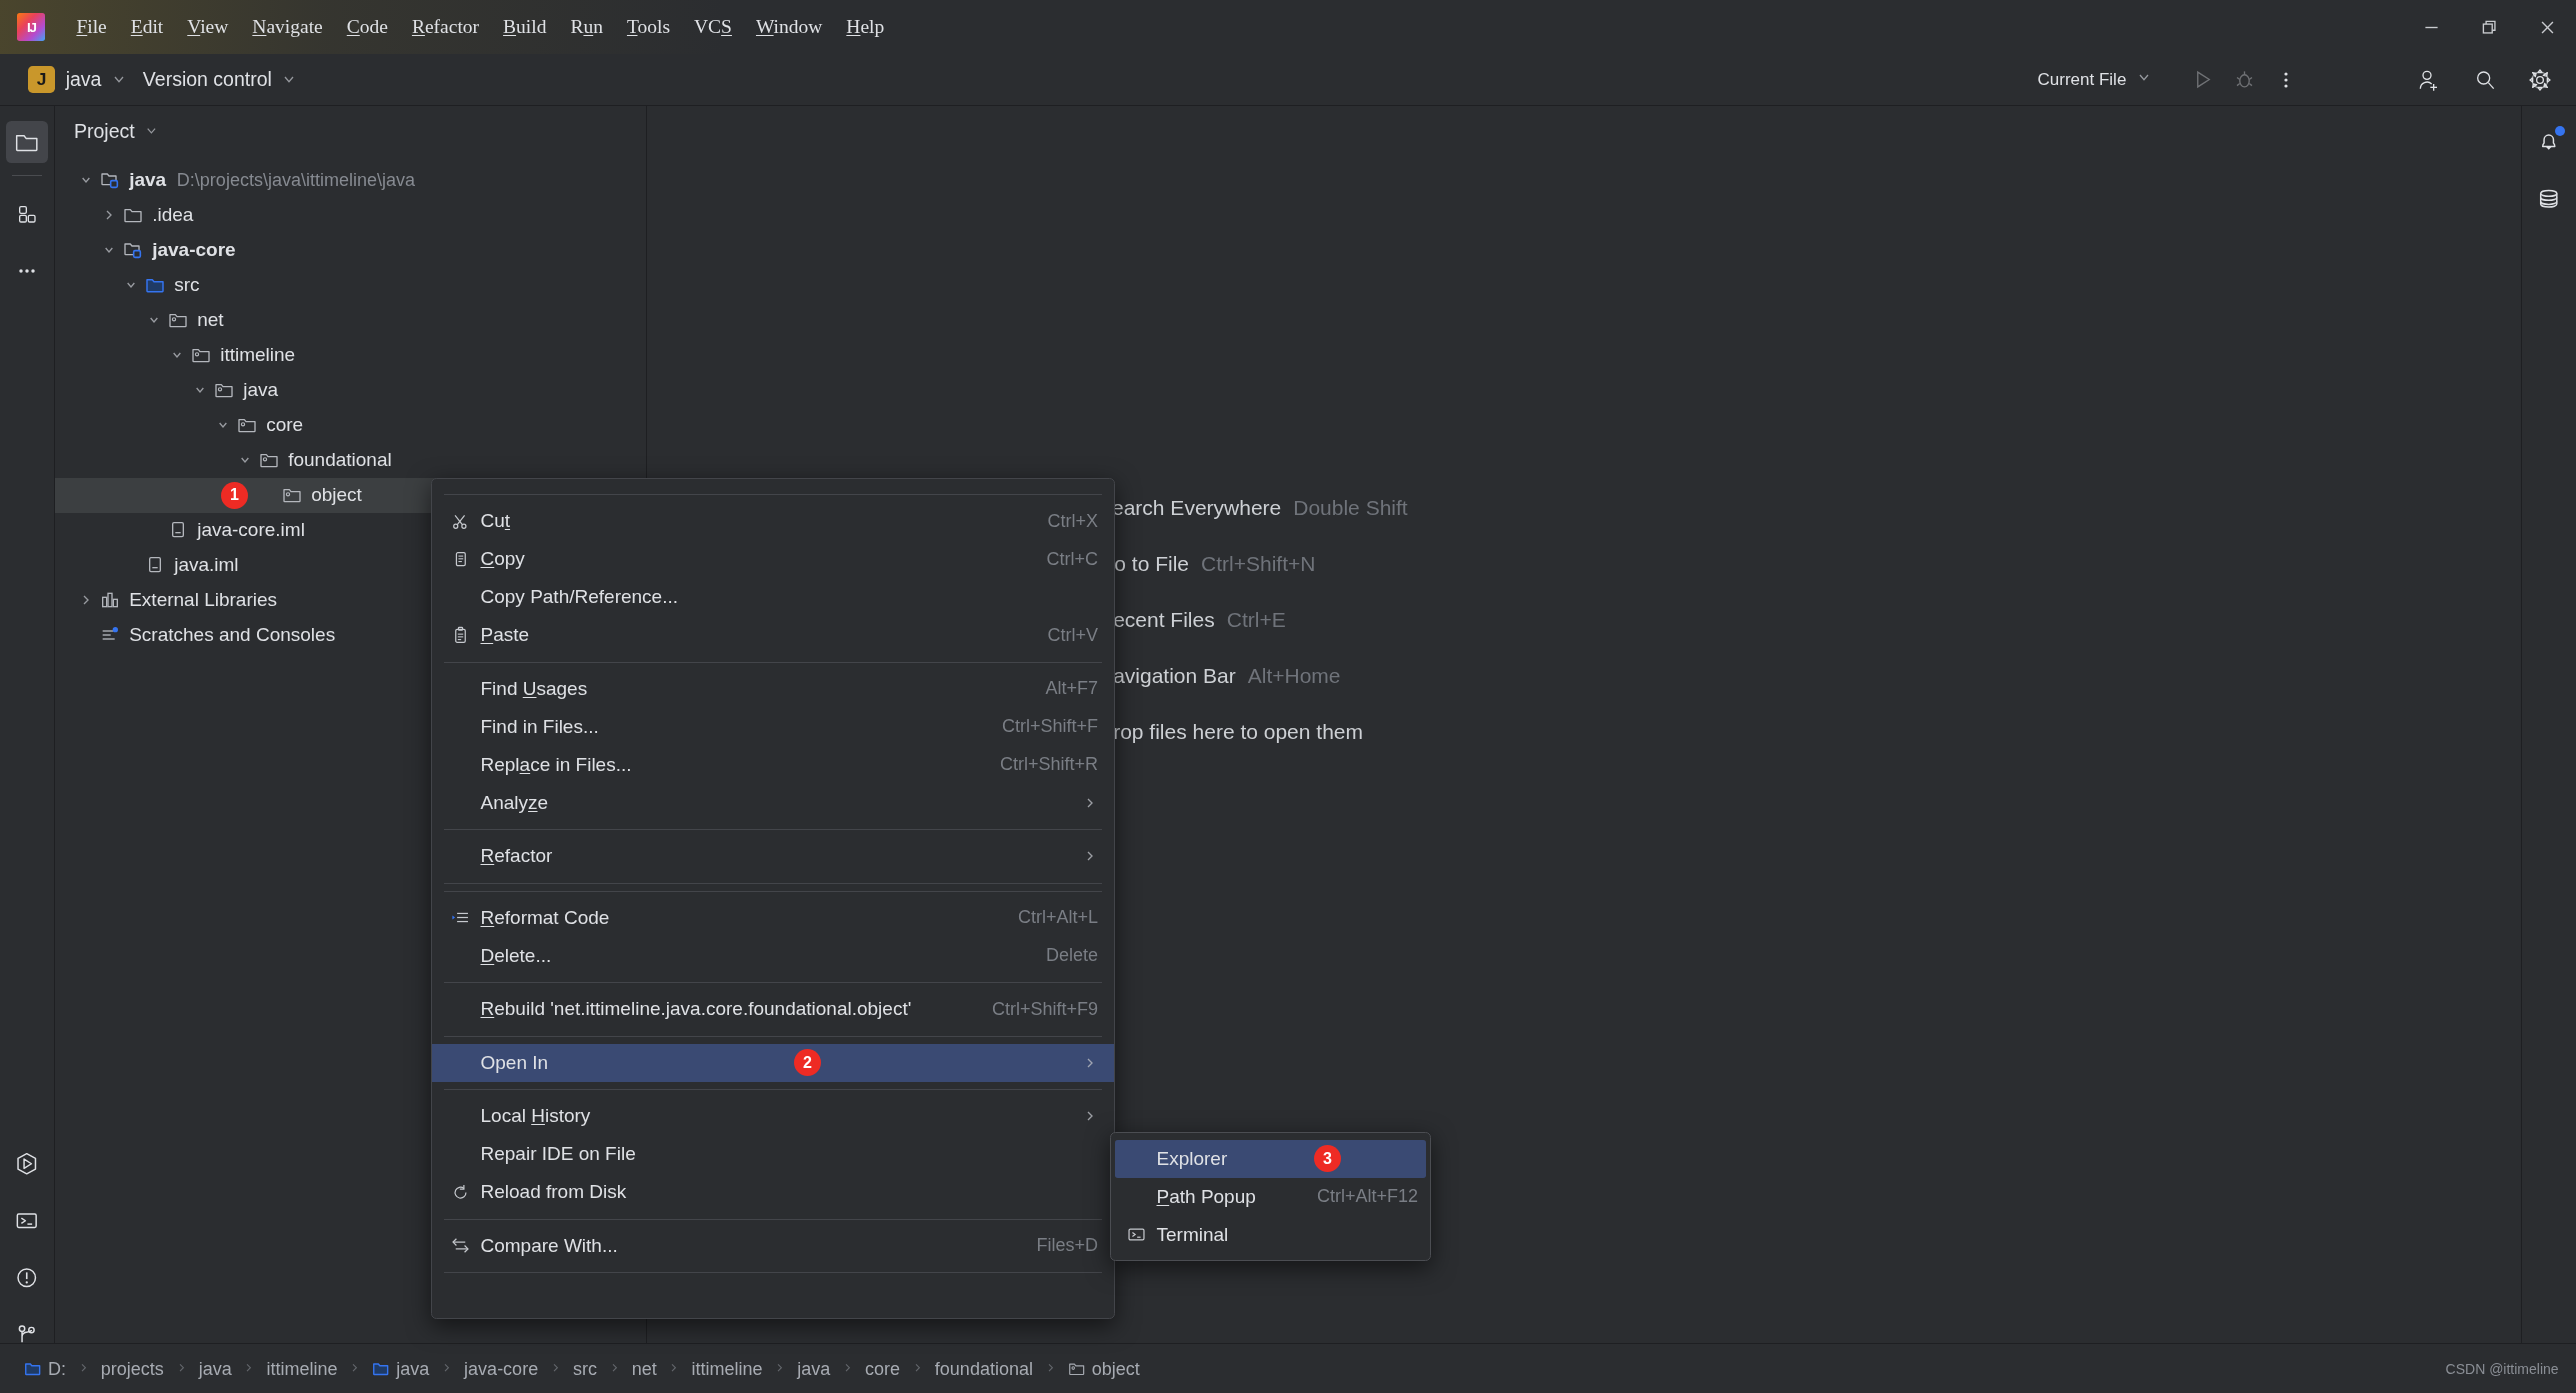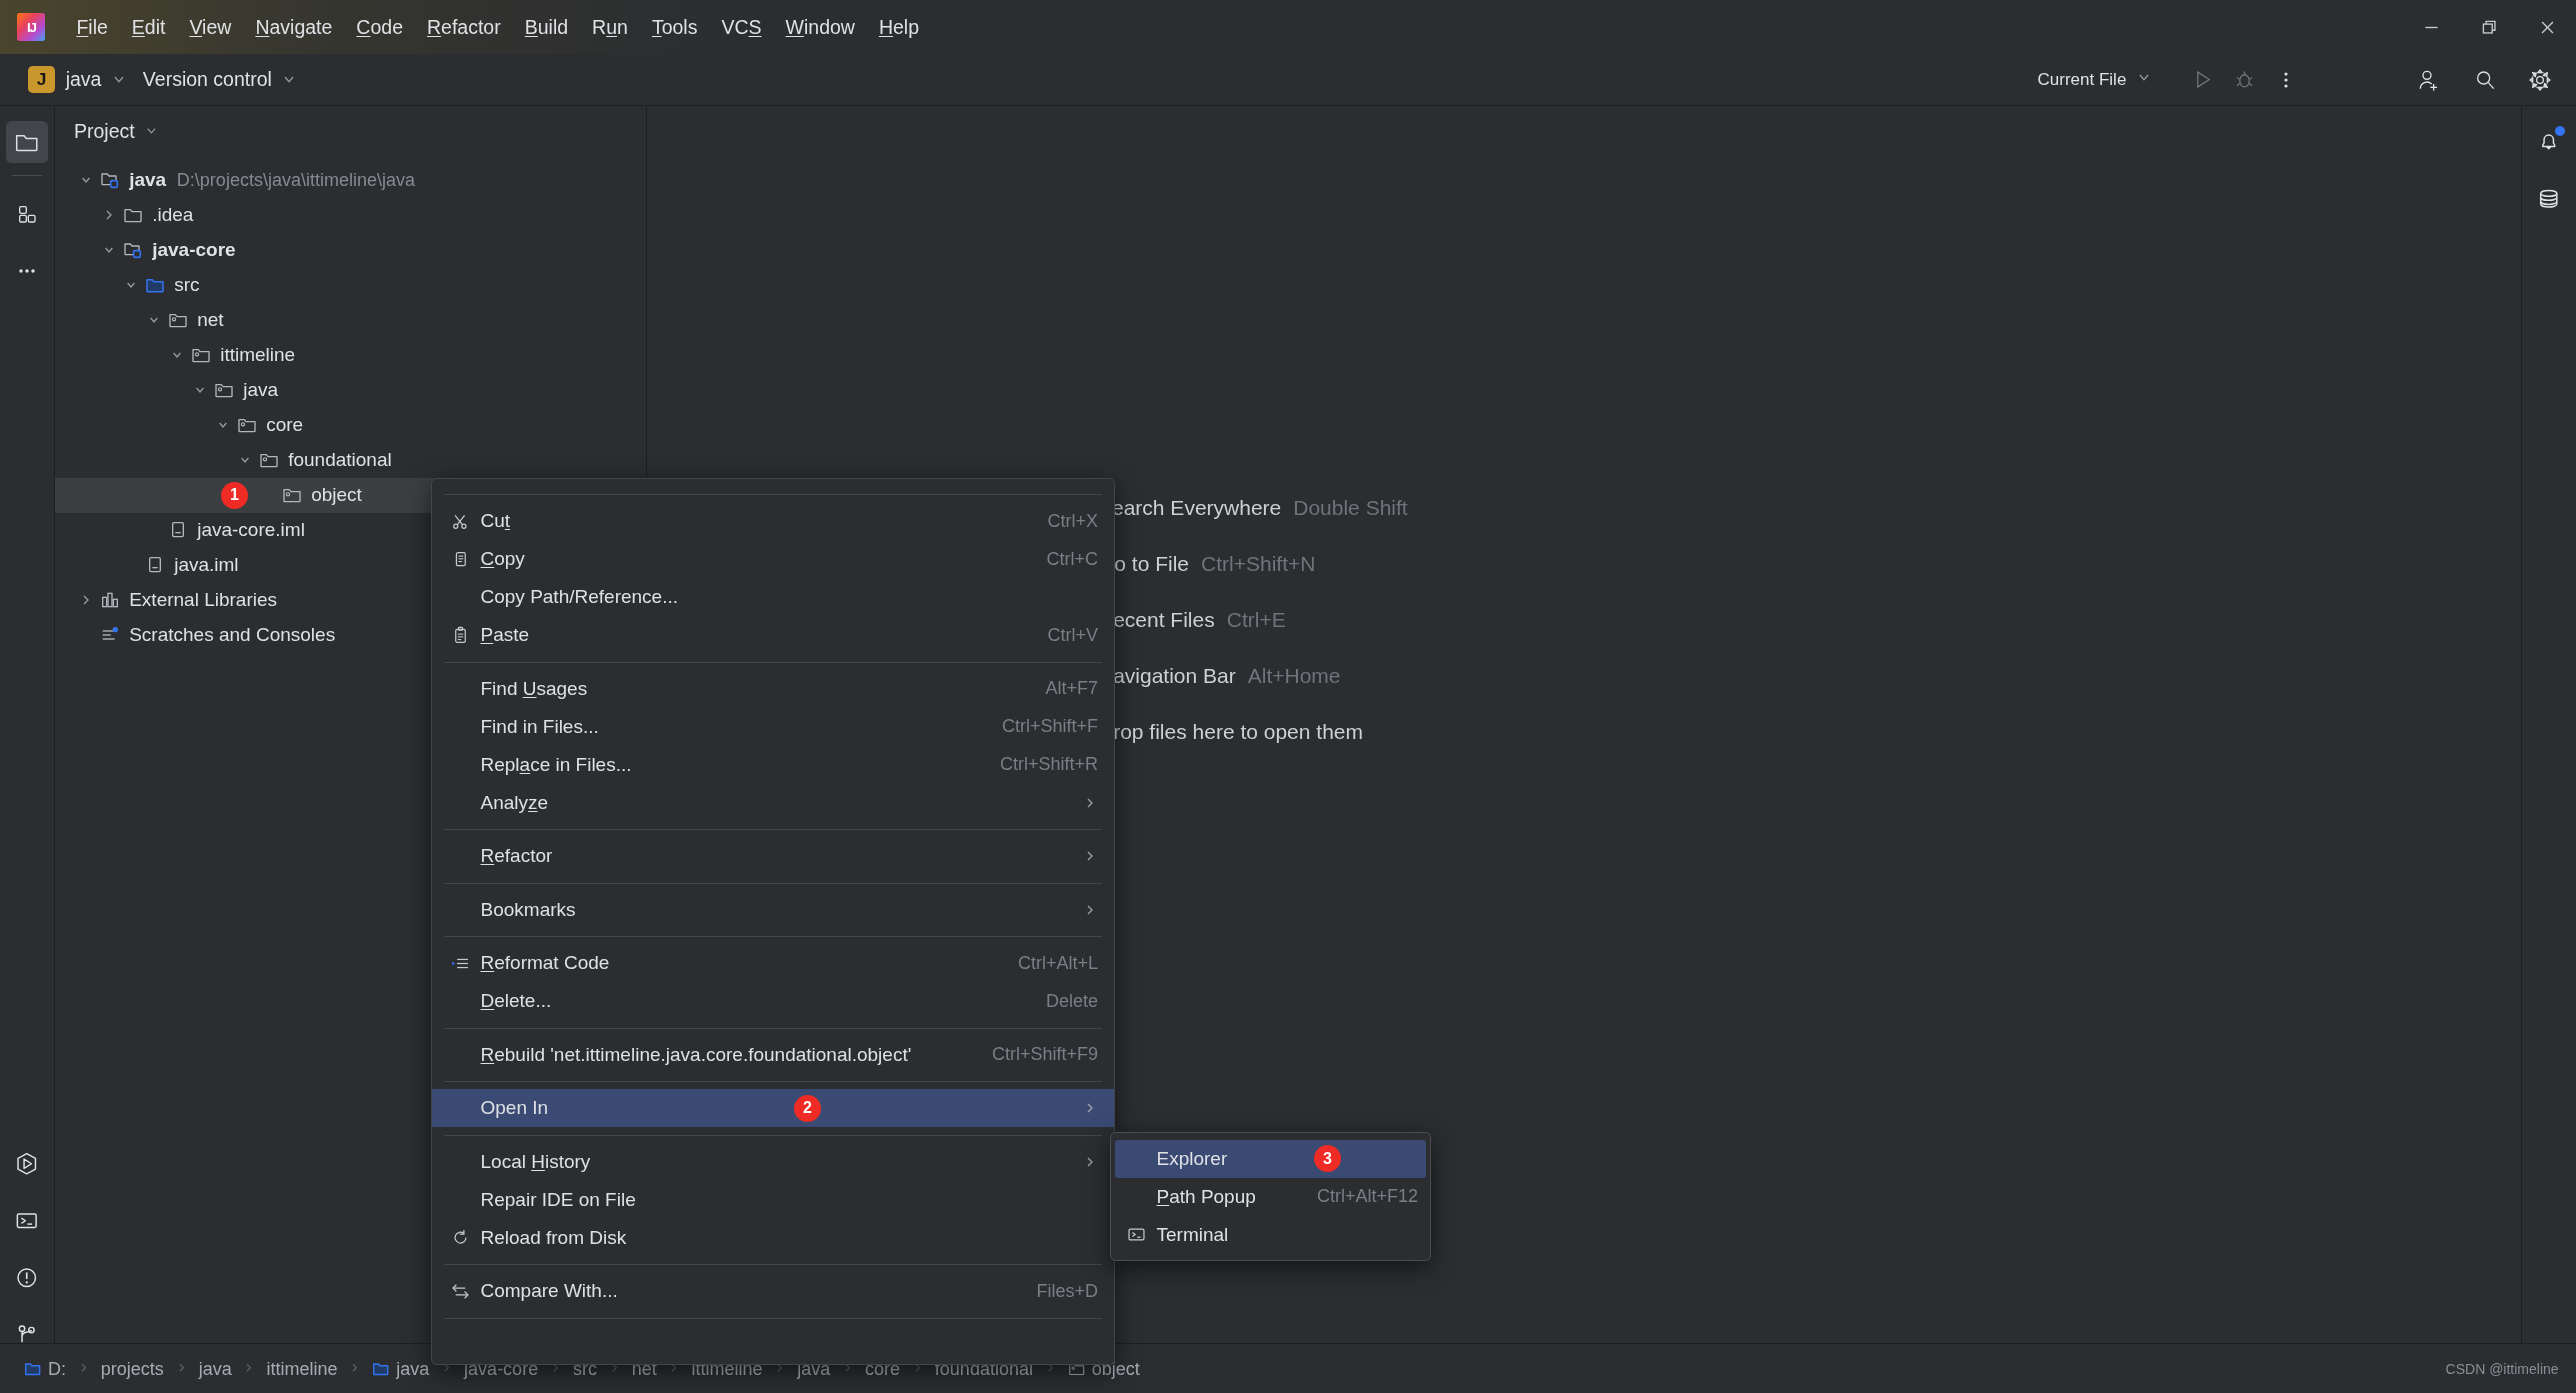--- a/index.html
+++ b/index.html
@@ -23,21 +23,21 @@
     pointer-events: none;
   }
   .ij-logo {
     position: relative; z-index: 2;
     margin-left: 17.4px; width: 28px; height: 28px; border-radius: 2.7px;
     background: linear-gradient(135deg, #f97a12 0%, #e9425a 35%, #b44bd0 70%, #3ea7f5 100%);
     display: flex; align-items: center; justify-content: center;
     font-size: 14.8px; font-weight: bold; color: #fff;
   }
   .ij-logo span { font-size: 13.4px; letter-spacing: -1.3px; }
-  .menubar { position: relative; z-index: 2; display: flex; align-items: center; margin-left: 19px; }
+  .menubar { position: relative; z-index: 2; display: flex; align-items: center; margin-left: 19px; font-family: Liberation Serif, serif; }
   .menu-item {
     font-size: 19.5px; color: #dfe1e5; padding: 6.7px 12px; border-radius: 3.4px; cursor: default;
     white-space: nowrap;
   }
   .menu-item u { text-decoration: underline; text-underline-offset: 2px; }
   .winbtns { position: absolute; right: 0; top: 0; height: 54px; display: flex; align-items: center; z-index: 3; }
   .winbtn { width: 58px; height: 54px; display: flex; align-items: center; justify-content: center; }
   .winbtn svg { opacity: .88; }
 
   
@@ -631,29 +631,20 @@
       <div class="mrow">
         <span class="micon"></span>
         <span class="mlabel"><u>R</u>efactor</span>
         <span class="msub">
           <svg width="16" height="16" viewBox="0 0 24 24">
             <polyline points="9,6 15,12 9,18" fill="none" stroke="#b9bcc2" stroke-width="2"></polyline>
           </svg>
         </span>
       </div>
       <div class="msep"></div>
-      <div class="mrow">
-        <span class="micon"></span>
-        <span class="mlabel">Bookmarks</span>
-        <span class="msub">
-          <svg width="16" height="16" viewBox="0 0 24 24">
-            <polyline points="9,6 15,12 9,18" fill="none" stroke="#b9bcc2" stroke-width="2"></polyline>
-          </svg>
-        </span>
-      </div>
       <div class="msep"></div>
       <div class="mrow">
         <span class="micon">
           <svg width="19" height="19" viewBox="0 0 28 28">
             <polygon points="2,11 6,14 2,17" fill="#3574f0"></polygon>
             <line x1="9" y1="8" x2="25" y2="8" stroke="#c6c9ce" stroke-width="1.8"></line>
             <line x1="9" y1="14" x2="25" y2="14" stroke="#c6c9ce" stroke-width="1.8"></line>
             <line x1="9" y1="20" x2="25" y2="20" stroke="#c6c9ce" stroke-width="1.8"></line>
           </svg>
         </span>

